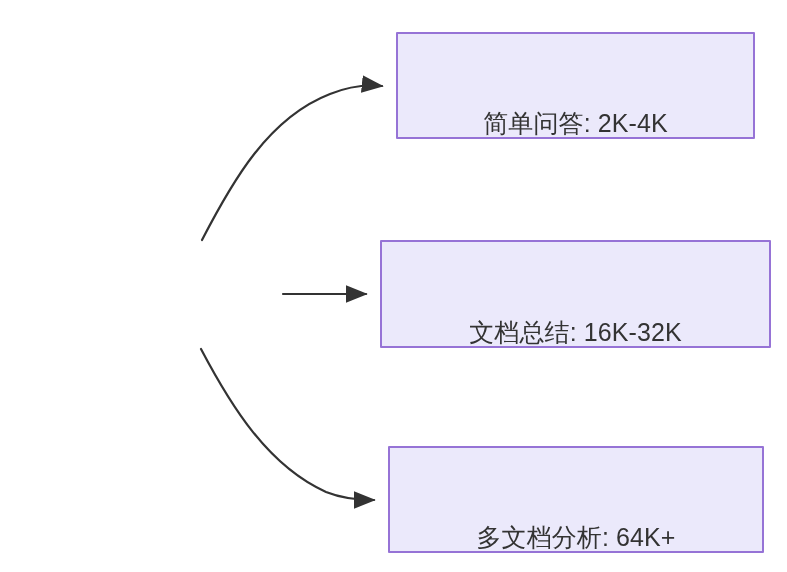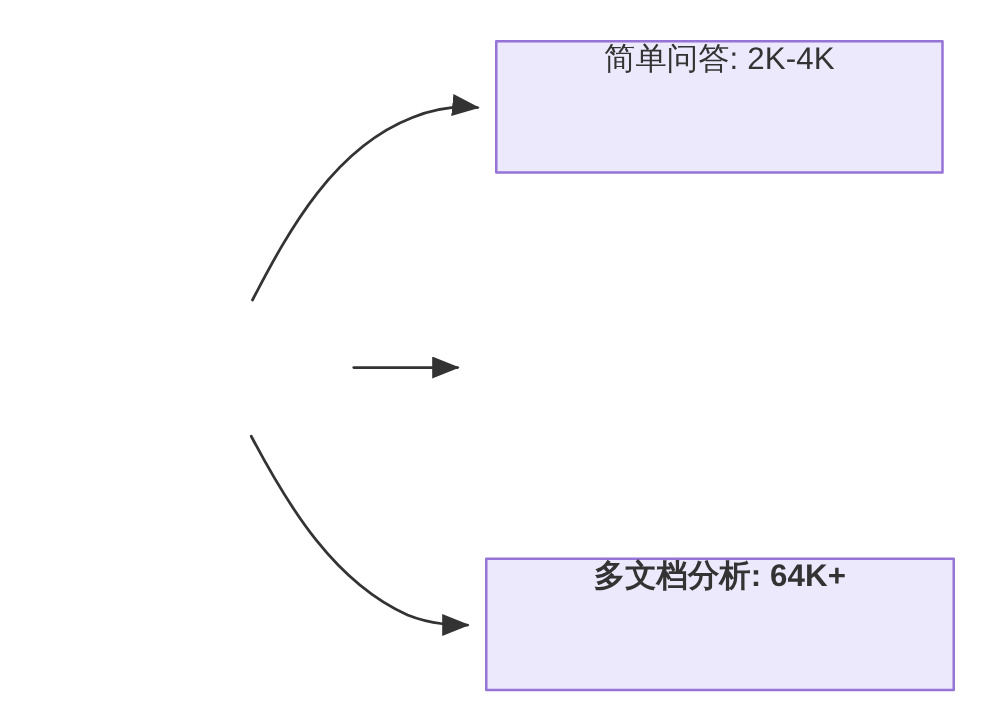--- a/index.html
+++ b/index.html
@@ -24,36 +24,36 @@
     height: 572px;
     pointer-events: none;
   }
   .node {
     position: absolute;
     box-sizing: border-box;
     background: #ebe9fb;
     border: 2.5px solid #9673d6;
     border-radius: 1px;
     display: flex;
-    align-items: flex-start;
+    align-items: flex-end;
     justify-content: center;
   }
   .node-label {
     color: #333333;
     font-size: 25px;
     line-height: 1.1;
     letter-spacing: 0.1px;
     white-space: nowrap;
     text-align: center;
   }
   
   #node-root      { left: 31px;  top: 240px; width: 250px; height: 109px; }
   #node-simple-qa { left: 396px; top: 32px;  width: 359px; height: 107px; }
   #node-doc-sum   { left: 380px; top: 240px; width: 391px; height: 108px; }
-  #node-multi-doc { left: 388px; top: 446px; width: 376px; height: 107px; font-weight: bold; }
+  #node-multi-doc { left: 388px; top: 446px; width: 376px; height: 107px; }
 </style>
 </head>
 <body>
 
 <div id="diagram-root">
 
   <svg id="edge-layer" viewBox="0 0 787 572" width="787" height="572" xmlns="http://www.w3.org/2000/svg">
     <defs>
       <marker id="arrowhead" markerWidth="10" markerHeight="8" refX="9.2" refY="4" orient="auto" markerUnits="strokeWidth">
         <path d="M 0 0 L 10 4 L 0 8 z" fill="#333333"></path>
@@ -65,18 +65,21 @@
     <path d="M 283 294 L 366 294" fill="none" stroke="#333333" stroke-width="2.2" stroke-linecap="round" marker-end="url(#arrowhead)"></path>
 
     <path d="M 201 349 C 231 406, 268 466, 326 492 C 346 500, 364 500, 374 500" fill="none" stroke="#333333" stroke-width="2.2" stroke-linecap="round" marker-end="url(#arrowhead)"></path>
   </svg>
 
 
   <div class="node" id="node-simple-qa">
     <span class="node-label">简单问答: 2K-4K</span>
   </div>
 
+  <div class="node" id="node-doc-sum">
+    <span class="node-label">文档总结: 16K-32K</span>
+  </div>
 
   <div class="node" id="node-multi-doc">
     <span class="node-label">多文档分析: 64K+</span>
   </div>
 
 </div>
 
 </body></html>

